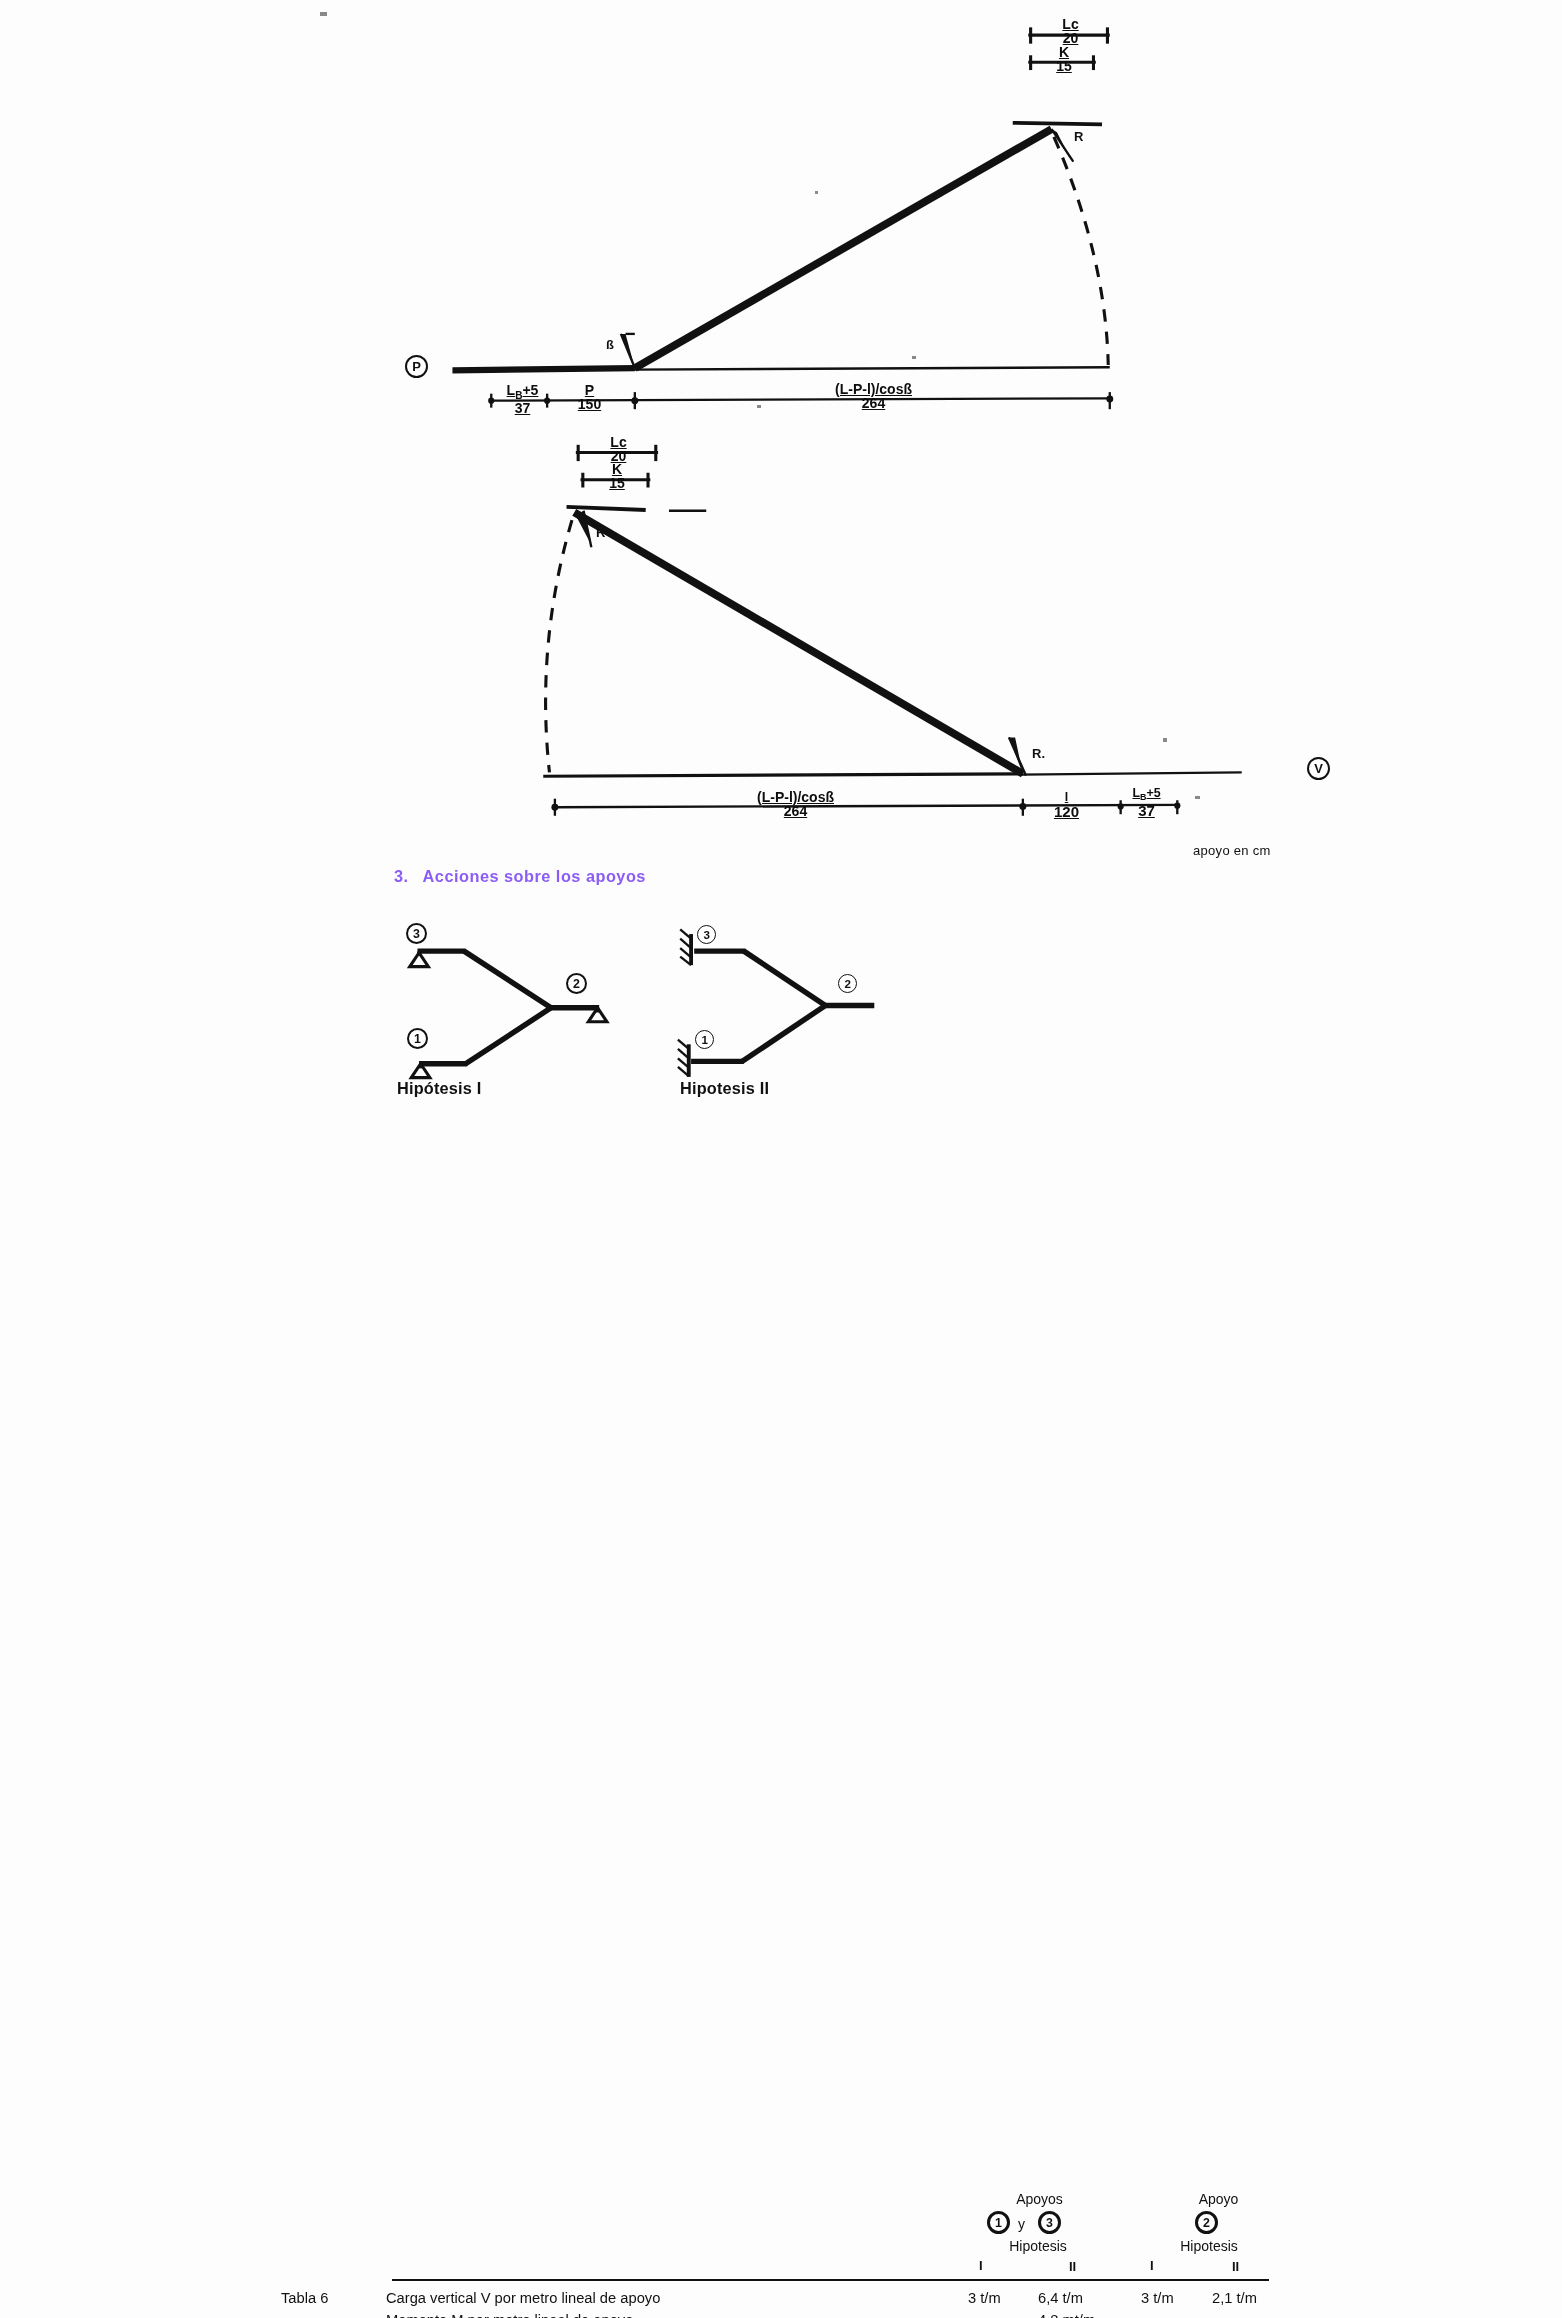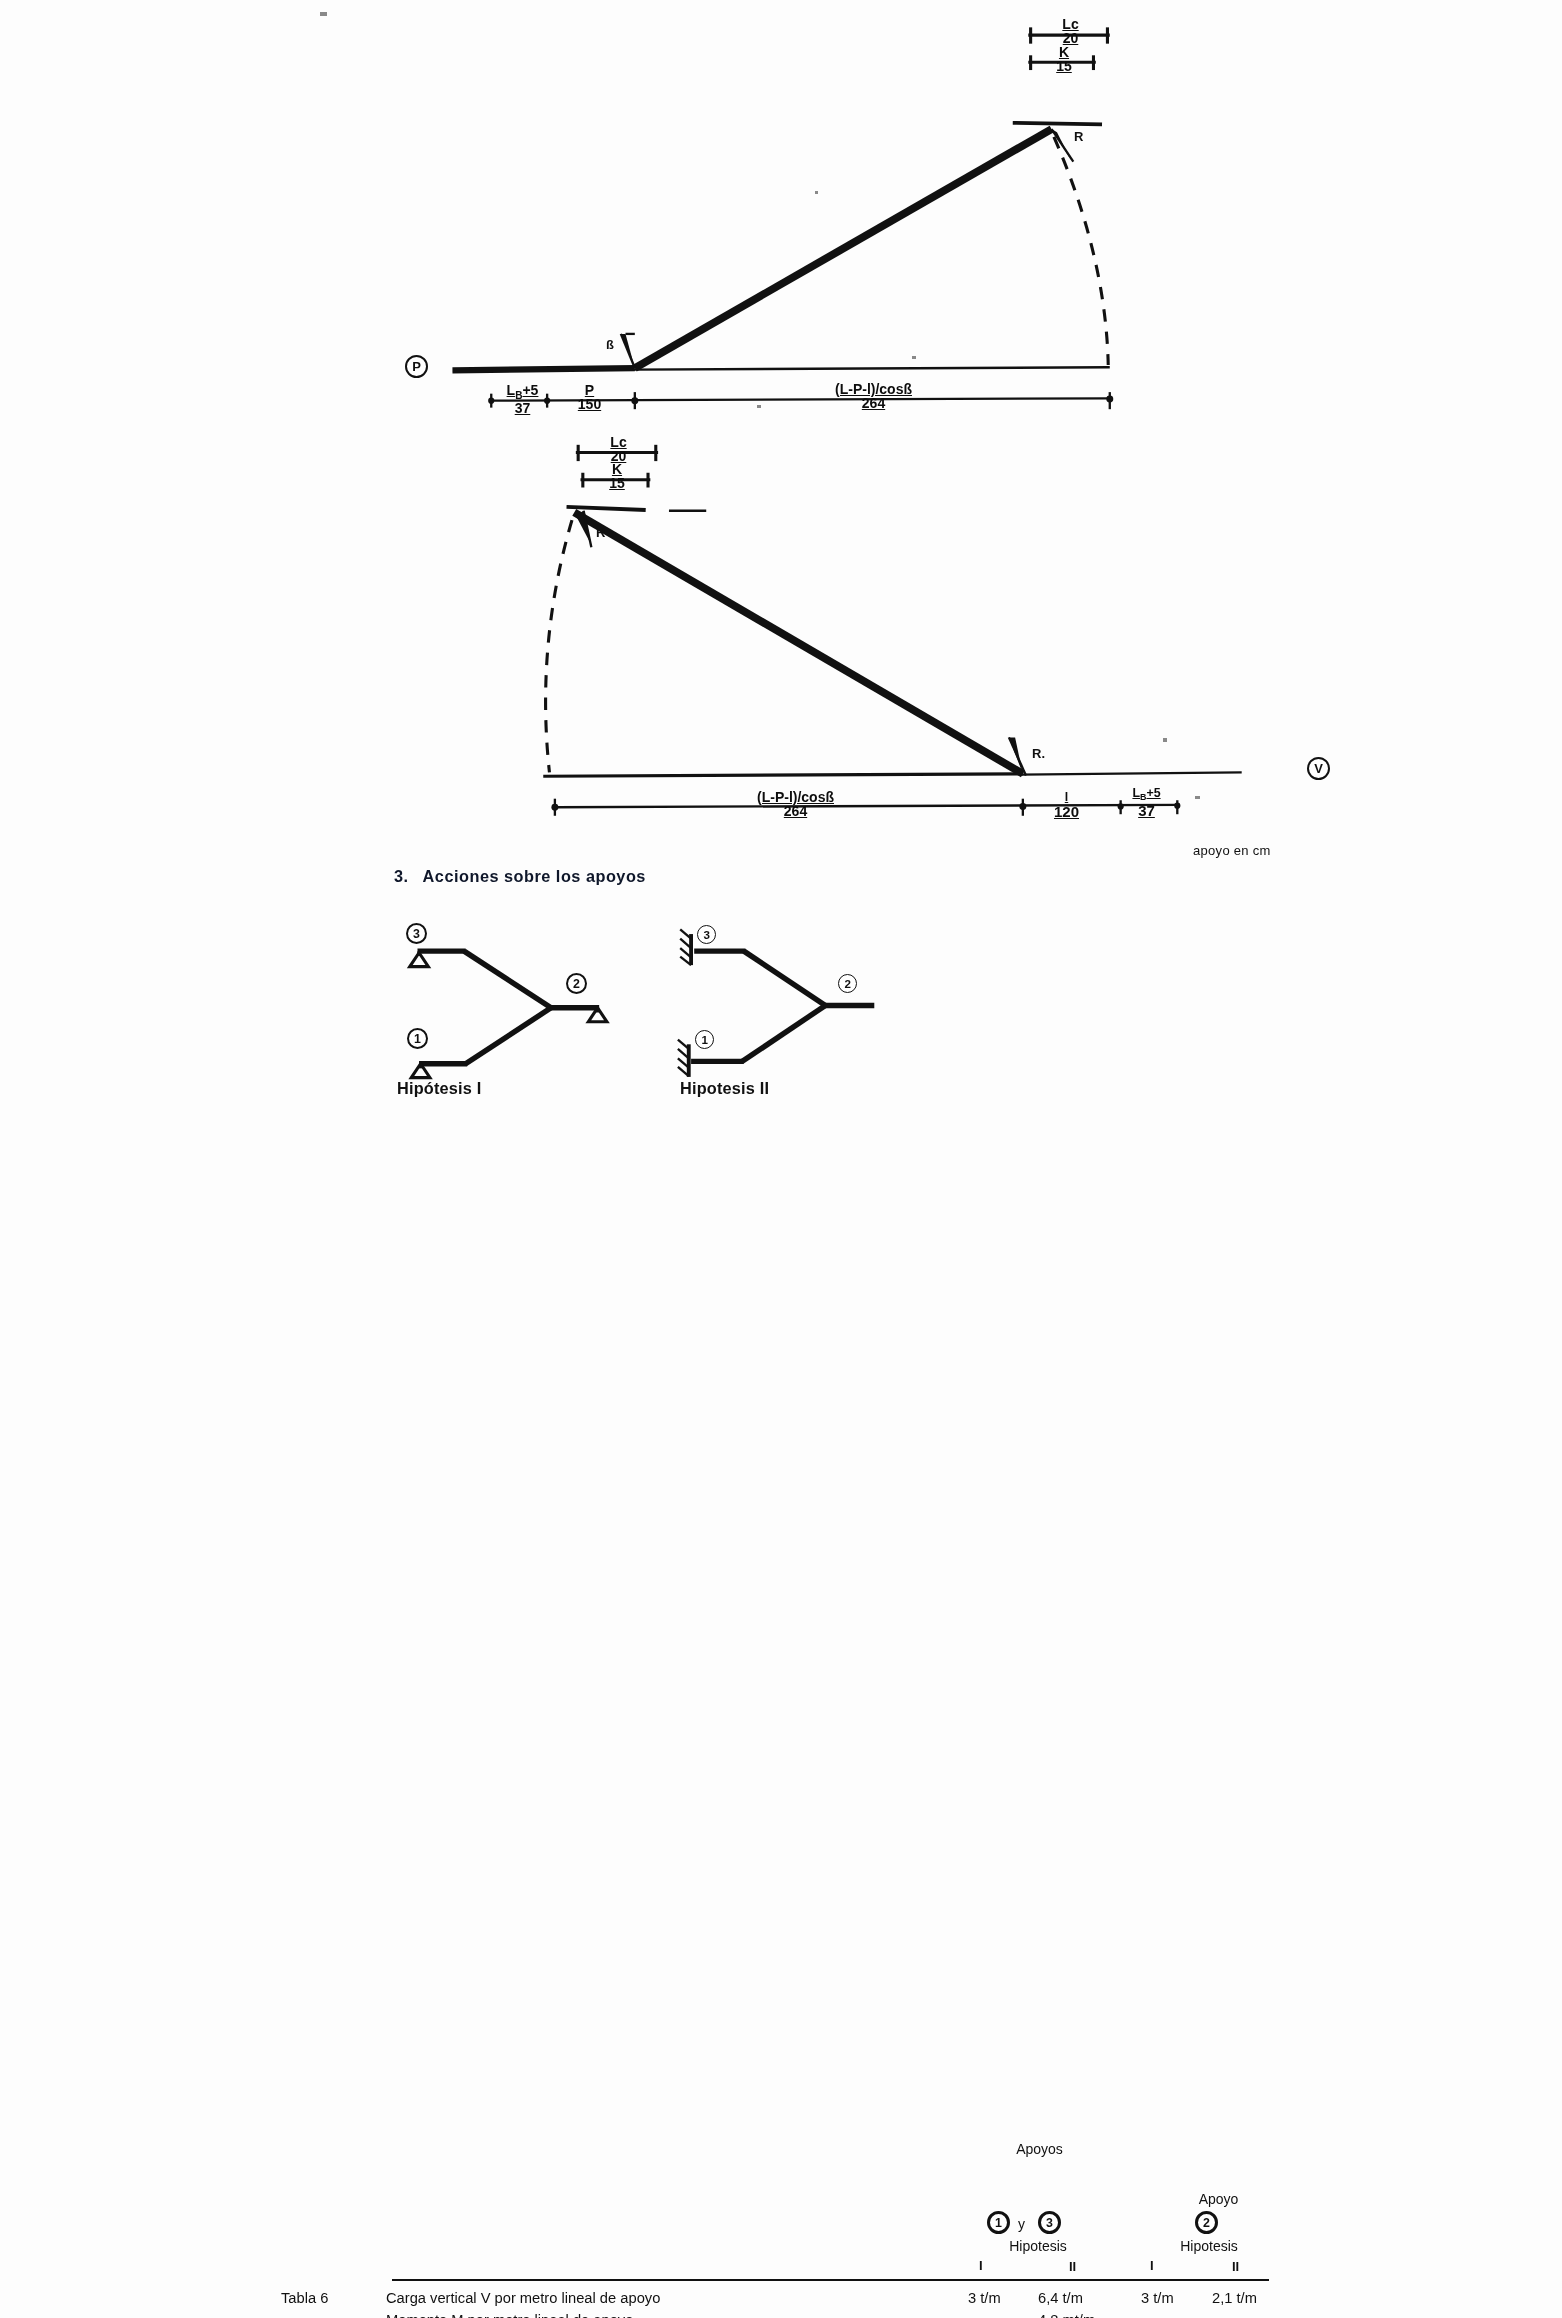--- a/index.html
+++ b/index.html
@@ -83,21 +83,21 @@
   .circ.flt  { width: 19.4px; height: 19.4px; font-size: 11.6px; border-width: 1.6px; }
   .circ.dark { border-width: 3.1px; }
 
   
   #heading {
     position: absolute;
     left: 394px; top: 867px;
     font-size: 16.3px;
     font-weight: 700;
     letter-spacing: 0.5px;
-    color: #0f172a;
+    color: #8b5cf6;
   }
   #heading .num { margin-right: 14px; }
 
   
   .hyp-cap {
     position: absolute;
     font-size: 16.3px;
     font-weight: 700;
     color: #111;
     letter-spacing: 0.2px;
@@ -399,21 +399,21 @@
   <div class="circ flt" style="left:695px;top:1030px;">
     <span>1</span>
   </div>
   <div class="circ flt" style="left:838px;top:974px;">
     <span>2</span>
   </div>
   <div class="hyp-cap" style="left:680px;top:1079px;">Hipotesis II</div>
 
   <div id="tabla">
 
-    <div class="grp-title" style="left:985px;top:1055px;width:109px;">Apoyos</div>
+    <div class="grp-title" style="left:985px;top:1105px;width:109px;">Apoyos</div>
     <div class="circ dark" style="left:987px;top:1125px;width:23px;height:23px;font-size:12.4px;">
       <span>1</span>
     </div>
     <div class="grp-sub" style="left:1018px;top:1130px;">y</div>
     <div class="circ dark" style="left:1038px;top:1125px;width:23px;height:23px;font-size:12.4px;">
       <span>3</span>
     </div>
     <div class="grp-title" style="left:976px;top:1152px;width:124px;">Hipotesis</div>
     <div class="col-head" style="left:979px;top:1172px;">I</div>
     <div class="col-head" style="left:1069px;top:1173px;">II</div>

